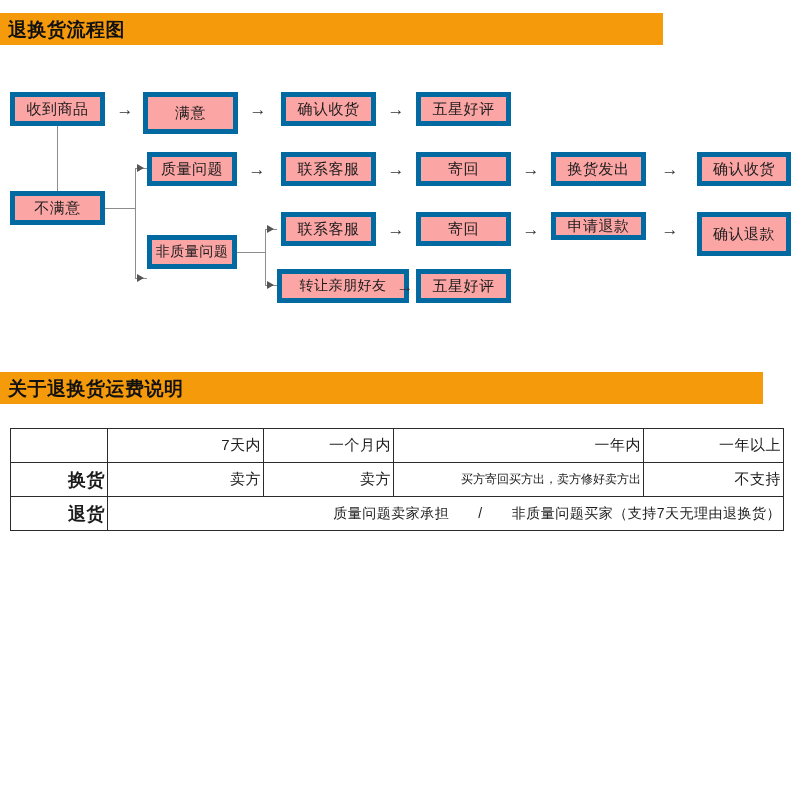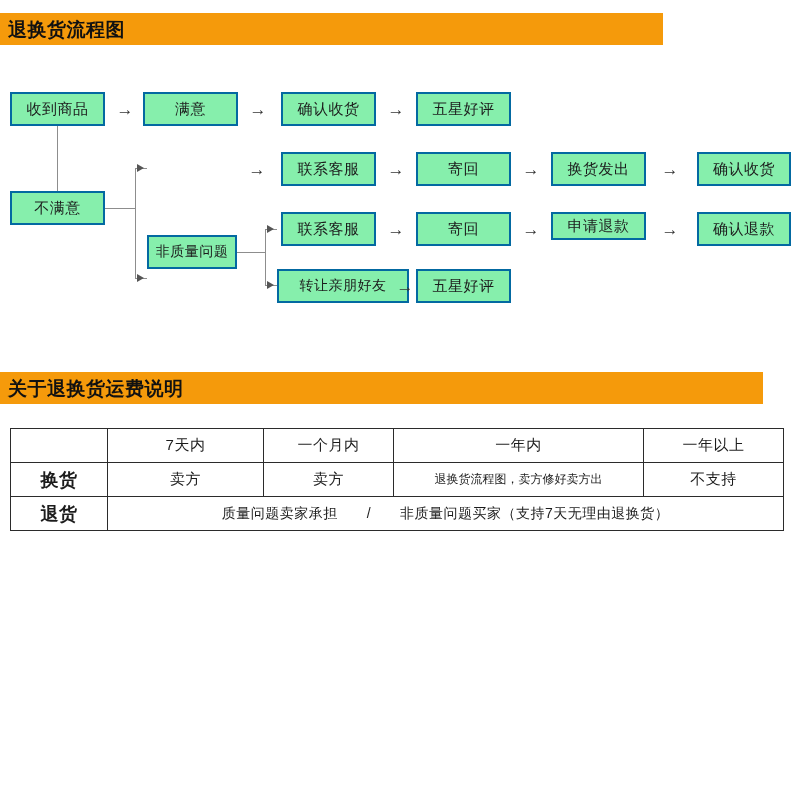--- a/index.html
+++ b/index.html
@@ -40,22 +40,22 @@
 
   
   .flow {
     position: absolute;
     left: 0; top: 60px;
     width: 800px; height: 260px;
   }
   .node {
     position: absolute;
     box-sizing: border-box;
-    border: 2px solid #0369a1;
-    background: #86efac;
+    border: 5px solid #0369a1;
+    background: #fca5a5;
     display: flex;
     align-items: center;
     justify-content: center;
     font-size: 15px;
     color: #1c1c1c;
     white-space: nowrap;
     letter-spacing: 0.5px;
   }
   .arrow {
     position: absolute;
@@ -90,21 +90,21 @@
   .ship-table {
     position: absolute;
     left: 10px;
     top: 428px;
     width: 773px;
     border-collapse: collapse;
     table-layout: fixed;
   }
   .ship-table td, .ship-table th {
     border: 1px solid #2b2b2b;
-    text-align: center;
+    text-align: right;
     vertical-align: middle;
     font-weight: normal;
     font-size: 15px;
     color: #1c1c1c;
     height: 33px;
     padding: 0 2px;
     letter-spacing: 0.5px;
   }
   .ship-table .rowlabel {
     font-weight: bold;
@@ -129,38 +129,39 @@
 <div class="page">
 
   <div class="banner" id="banner-flow">
     <div class="banner-title">退换货流程图</div>
   </div>
 
   <div class="flow">
 
     <div class="node" style="left:10px; top:32px; width:95px; height:34px;">收到商品</div>
     <div class="arrow" style="left:110px; top:41px; width:30px;">→</div>
-    <div class="node" style="left:143px; top:32px; width:95px; height:34px;">满意</div>
+    <div class="node" style="left:143px; top:32px; width:95px; height:42px;">满意</div>
     <div class="arrow" style="left:243px; top:41px; width:30px;">→</div>
     <div class="node" style="left:281px; top:32px; width:95px; height:34px;">确认收货</div>
     <div class="arrow" style="left:381px; top:41px; width:30px;">→</div>
     <div class="node" style="left:416px; top:32px; width:95px; height:34px;">五星好评</div>
 
     <div class="ln-v" style="left:57px; top:66px; height:68px;"></div>
     <div class="head-down" style="left:53px; top:132px;"></div>
 
     <div class="node" style="left:10px; top:131px; width:95px; height:34px;">不满意</div>
 
     <div class="ln-h" style="left:105px; top:148px; width:30px;"></div>
     <div class="ln-v" style="left:135px; top:108px; height:110px;"></div>
     <div class="ln-h" style="left:135px; top:108px; width:12px;"></div>
     <div class="head-right" style="left:137px; top:104px;"></div>
     <div class="ln-h" style="left:135px; top:218px; width:12px;"></div>
     <div class="head-right" style="left:137px; top:214px;"></div>
 
+    <div class="node" style="left:147px; top:92px; width:90px; height:34px;">质量问题</div>
     <div class="arrow" style="left:242px; top:101px; width:30px;">→</div>
     <div class="node" style="left:281px; top:92px; width:95px; height:34px;">联系客服</div>
     <div class="arrow" style="left:381px; top:101px; width:30px;">→</div>
     <div class="node" style="left:416px; top:92px; width:95px; height:34px;">寄回</div>
     <div class="arrow" style="left:516px; top:101px; width:30px;">→</div>
     <div class="node" style="left:551px; top:92px; width:95px; height:34px;">换货发出</div>
     <div class="arrow" style="left:655px; top:101px; width:30px;">→</div>
     <div class="node" style="left:697px; top:92px; width:94px; height:34px;">确认收货</div>
 
     <div class="node" style="left:147px; top:175px; width:90px; height:34px; font-size:14px;">非质量问题</div>
@@ -171,21 +172,21 @@
     <div class="head-right" style="left:267px; top:165px;"></div>
     <div class="ln-h" style="left:265px; top:225px; width:12px;"></div>
     <div class="head-right" style="left:267px; top:221px;"></div>
 
     <div class="node" style="left:281px; top:152px; width:95px; height:34px;">联系客服</div>
     <div class="arrow" style="left:381px; top:161px; width:30px;">→</div>
     <div class="node" style="left:416px; top:152px; width:95px; height:34px;">寄回</div>
     <div class="arrow" style="left:516px; top:161px; width:30px;">→</div>
     <div class="node" style="left:551px; top:152px; width:95px; height:28px;">申请退款</div>
     <div class="arrow" style="left:655px; top:161px; width:30px;">→</div>
-    <div class="node" style="left:697px; top:152px; width:94px; height:34px;">确认退款</div>
+    <div class="node" style="left:697px; top:152px; width:94px; height:44px;">确认退款</div>
 
     <div class="node" style="left:277px; top:209px; width:132px; height:34px; font-size:14px;">转让亲朋好友</div>
     <div class="arrow" style="left:390px; top:218px; width:30px;">→</div>
     <div class="node" style="left:416px; top:209px; width:95px; height:34px;">五星好评</div>
 
   </div>
 
   <div class="banner" id="banner-ship">
     <div class="banner-title">关于退换货运费说明</div>
   </div>
@@ -205,21 +206,21 @@
         <th>一个月内</th>
         <th>一年内</th>
         <th>一年以上</th>
       </tr>
     </thead>
     <tbody>
       <tr>
         <td class="rowlabel">换货</td>
         <td>卖方</td>
         <td>卖方</td>
-        <td class="small-cell">退换货流程图，卖方修好卖方出</td>
+        <td class="small-cell">买方寄回买方出，卖方修好卖方出</td>
         <td>不支持</td>
       </tr>
       <tr>
         <td class="rowlabel">退货</td>
         <td class="wide-cell" colspan="4">质量问题卖家承担　　/　　非质量问题买家（支持7天无理由退换货）</td>
       </tr>
     </tbody>
   </table>
 
 </div>

